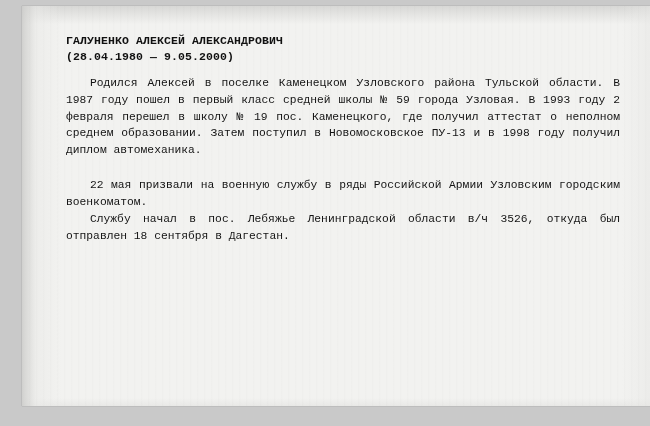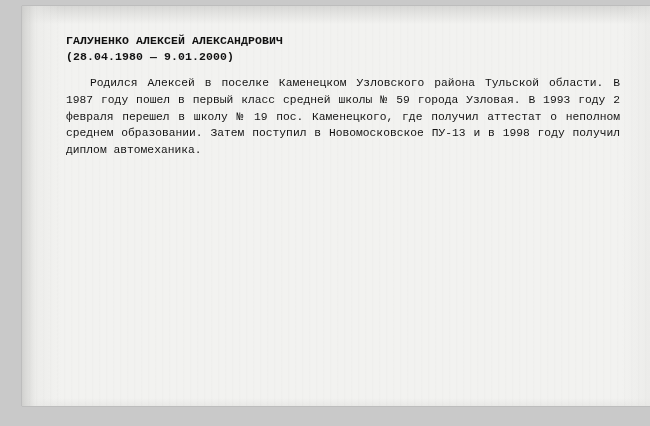--- a/index.html
+++ b/index.html
@@ -91,21 +91,23 @@
   }
 </style>
 </head>
 <body>
 
 <div class="page">
   <div class="content">
 
     <div class="heading">
       <div>ГАЛУНЕНКО АЛЕКСЕЙ АЛЕКСАНДРОВИЧ</div>
-      <div>(28.04.1980 — 9.01.2000)</div>
+      <div>(28.04.1980 — 9.05.2000)</div>
     </div>
 
     <div class="body-text">
       <p class="para p1">Родился Алексей в поселке Каменецком Узловского района Тульской области. В 1987 году пошел в первый класс средней школы № 59 города Узловая. В 1993 году 2 февраля перешел в школу № 19 пос. Каменецкого, где получил аттестат о неполном среднем образовании. Затем поступил в Новомосковское ПУ-13 и в 1998 году получил диплом автомеханика.</p>
+      <p class="para tight">22 мая призвали на военную службу в ряды Российской Армии Узловским городским военкоматом.</p>
+      <p class="para tight">Службу начал в пос. Лебяжье Ленинградской области в/ч 3526, откуда был отправлен 18 сентября в Дагестан.</p>
     </div>
 
   </div>
 </div>
 
 </body></html>

